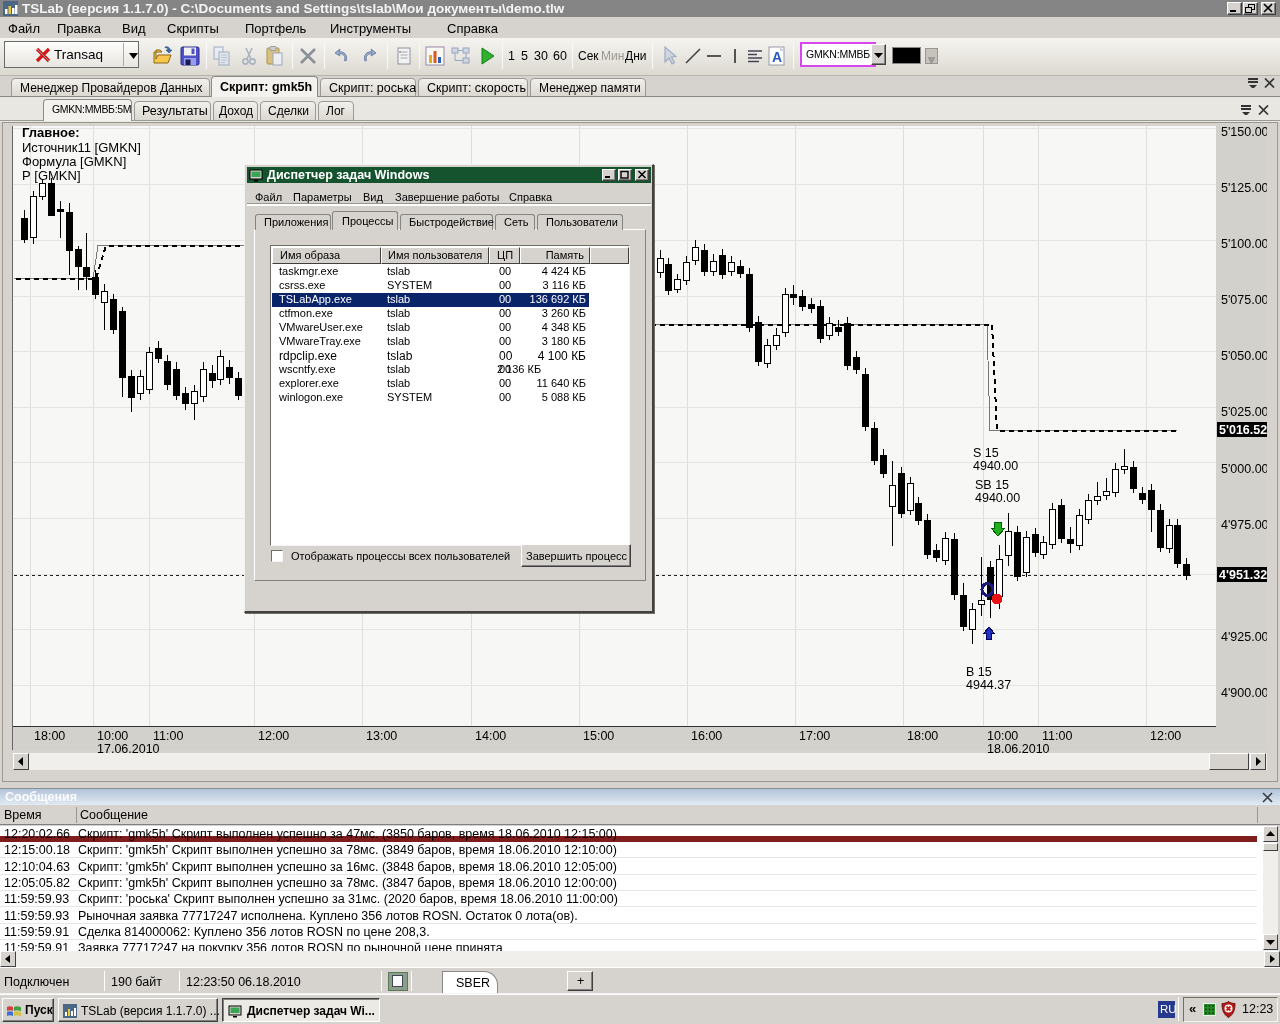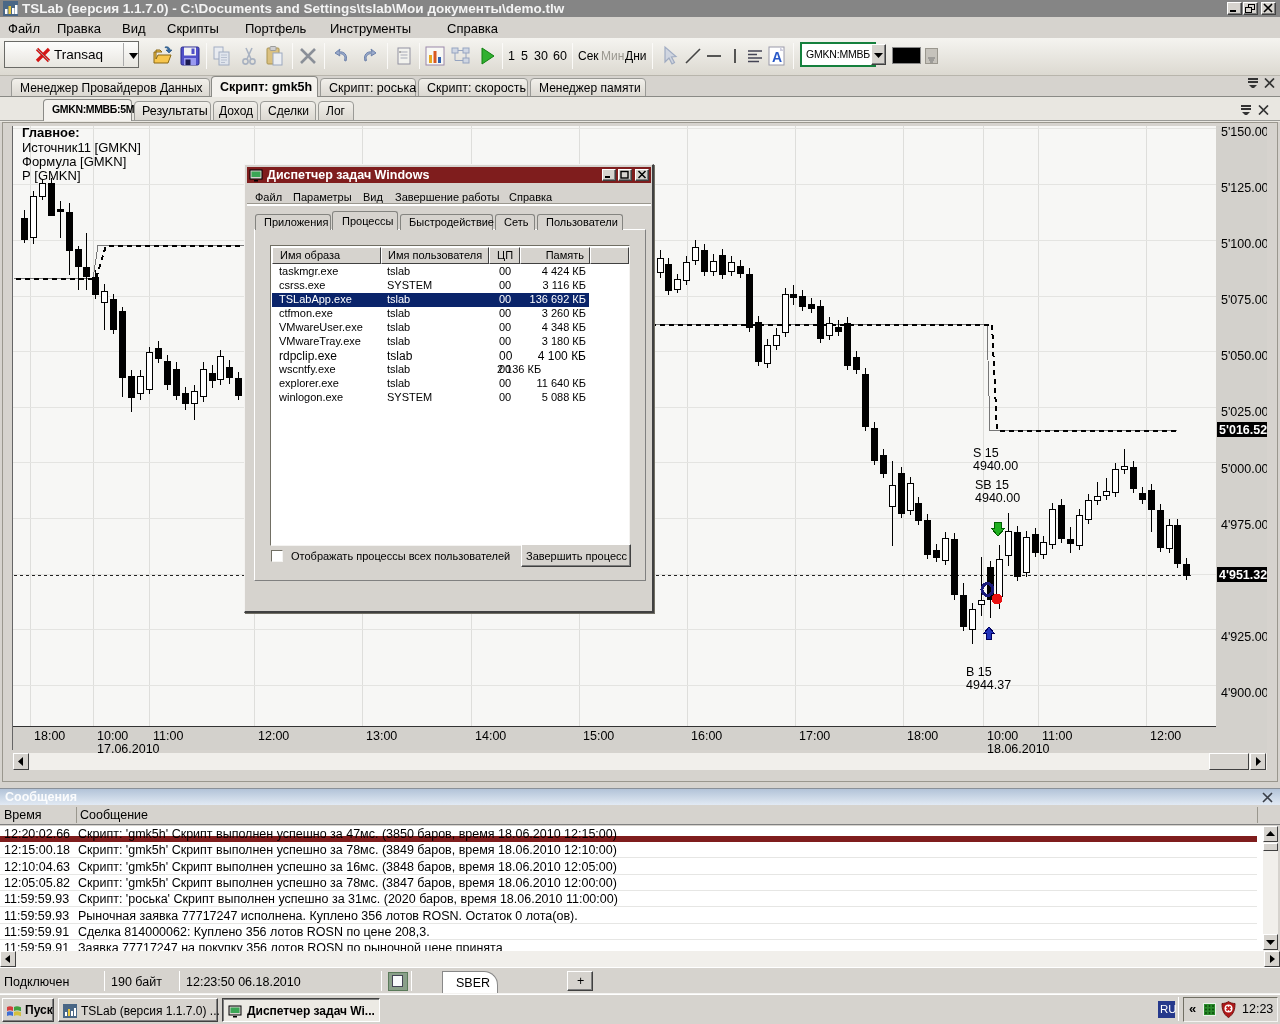--- a/index.html
+++ b/index.html
@@ -147,21 +147,21 @@
       <g stroke="#445" stroke-width="1.5">
         <path d="M4 6 h14 M4 9.5 h9 M4 13 h14 M4 16.5 h11"></path>
       </g>
     </svg></div>
 <div class="abs" style="left:766px;top:45px;width:22px;height:22px"><svg width="22" height="22" viewBox="0 0 22 22">
       <rect x="3" y="2" width="15" height="18" fill="#fff" stroke="#99a"></rect>
       <path d="M14 2 L18 6 L14 6 Z" fill="#ccd"></path>
       <text x="6" y="17" font-size="14" font-weight="bold" fill="#2858c8" font-family="Liberation Sans">A</text>
     </svg></div>
 <div class="abs" style="left:793px;top:43px;width:1px;height:26px;background:#b4b1a8;border-right:1px solid #fbfaf8"></div>
-<div class="abs" style="left:800px;top:42px;width:76px;height:25px;background:#fff;border:2px solid #15803d">
+<div class="abs" style="left:800px;top:42px;width:76px;height:25px;background:#fff;border:2px solid #d946ef">
 <span class="abs nw" style="left:4px;top:4px;font-size:10.5px;letter-spacing:-0.2px">GMKN:ММВБ</span>
   </div>
 <div class="abs btn" style="left:871px;top:44px;width:15px;height:21px"><svg width="13" height="19">
       <path d="M2 8 L11 8 L6.5 13 Z" fill="#000"></path>
     </svg></div>
 <div class="abs" style="left:892px;top:47px;width:29px;height:17px;background:#000;border:1px solid #888"></div>
 <div class="abs" style="left:925px;top:48px;width:13px;height:16px;background:#c6c3bc;border:1px solid #9a978e"><svg width="11" height="14">
       <path d="M2 9 L9 9 M3 11 L8 11 M4 13 L7 13" stroke="#777"></path>
     </svg></div>
 
@@ -185,21 +185,21 @@
 <svg class="abs" style="left:1248px;top:78px" width="11" height="10">
     <path d="M0 1 h10 M0 4 h10" stroke="#333" stroke-width="2"></path>
     <path d="M1 7 L9 7 L5 11 Z" fill="#333"></path>
   </svg>
 <svg class="abs" style="left:1264px;top:78px" width="11" height="10">
     <path d="M1 0.5 L10 9.5 M10 0.5 L1 9.5" stroke="#333" stroke-width="1.7"></path>
   </svg>
 <div class="abs" style="left:0;top:97px;width:1280px;height:25px;background:#e9e7e1"></div>
 <div class="abs" style="left:0;top:120px;width:1280px;height:1px;background:#9a9a96;z-index:2"></div>
 <div class="abs" style="left:43px;top:99px;width:89px;height:22px;background:#f4f2ee;border:1px solid #8a8a86;border-bottom:none;border-radius:4px 4px 0 0;z-index:3">
-    <span class="abs nw" style="left:8px;top:3px;font-size:10.5px;font-weight:bold;letter-spacing:-0.35px">GMKN:ММВБ:5М</span>
+    <span class="abs nw" style="left:8px;top:3px;font-size:10.5px;font-weight:normal;letter-spacing:-0.35px">GMKN:ММВБ:5М</span>
   </div>
 <div class="abs" style="left:134px;top:101px;width:77px;height:20px;background:linear-gradient(#f2f0eb,#dbd8d1);border:1px solid #9a9a96;border-radius:4px 4px 0 0;z-index:1">
     <span class="abs nw" style="left:7px;top:2px;font-size:12.5px;font-weight:normal;letter-spacing:0">Результаты</span>
   </div>
 <div class="abs" style="left:213px;top:101px;width:45px;height:20px;background:linear-gradient(#f2f0eb,#dbd8d1);border:1px solid #9a9a96;border-radius:4px 4px 0 0;z-index:1">
     <span class="abs nw" style="left:5px;top:2px;font-size:12px;font-weight:normal;letter-spacing:0">Доход</span>
   </div>
 <div class="abs" style="left:260px;top:101px;width:56px;height:20px;background:linear-gradient(#f2f0eb,#dbd8d1);border:1px solid #9a9a96;border-radius:4px 4px 0 0;z-index:1">
     <span class="abs nw" style="left:7px;top:2px;font-size:12px;font-weight:normal;letter-spacing:0">Сделки</span>
   </div>
@@ -473,21 +473,21 @@
 <div class="abs tbtn" style="left:0;top:0;width:16px;height:17px"><svg width="14" height="15">
         <path d="M9 3 L4 7.5 L9 12 Z" fill="#000"></path>
       </svg></div>
 <div class="abs tbtn" style="left:1196px;top:0;width:40px;height:17px"></div>
 <div class="abs tbtn" style="left:1237px;top:0;width:16px;height:17px"><svg width="14" height="15">
         <path d="M5 3 L10 7.5 L5 12 Z" fill="#000"></path>
       </svg></div>
 </div>
 
 <div class="abs" style="left:244px;top:164px;width:410px;height:449px;background:#d6d3ce;border-top:1px solid #f4f3f1;border-left:1px solid #f4f3f1;border-right:2px solid #404040;border-bottom:2px solid #404040;box-shadow:1px 1px 0 #716f64;z-index:50;font-size:11px">
-  <div class="abs" style="left:2px;top:2px;width:404px;height:16px;background:#7f1d1d">
+  <div class="abs" style="left:2px;top:2px;width:404px;height:16px;background:#14532d">
     <svg class="abs" style="left:2px;top:1px" width="14" height="14">
         <rect x="1" y="2" width="12" height="9" fill="#d6d3ce" stroke="#000"></rect>
         <rect x="2.5" y="3.5" width="9" height="5.5" fill="#3aa655"></rect>
         <rect x="5" y="12" width="4" height="1.5" fill="#000"></rect>
       </svg>
     <span class="abs nw" style="left:20px;top:1px;font-size:12.5px;font-weight:bold;color:#fff">Диспетчер задач Windows</span>
     <div class="abs btn" style="left:355px;top:2px;width:14px;height:12px"><svg width="12" height="10">
           <rect x="2" y="6" width="5" height="2" fill="#000"></rect>
         </svg></div>
     <div class="abs btn" style="left:371px;top:2px;width:14px;height:12px"><svg width="12" height="10">

